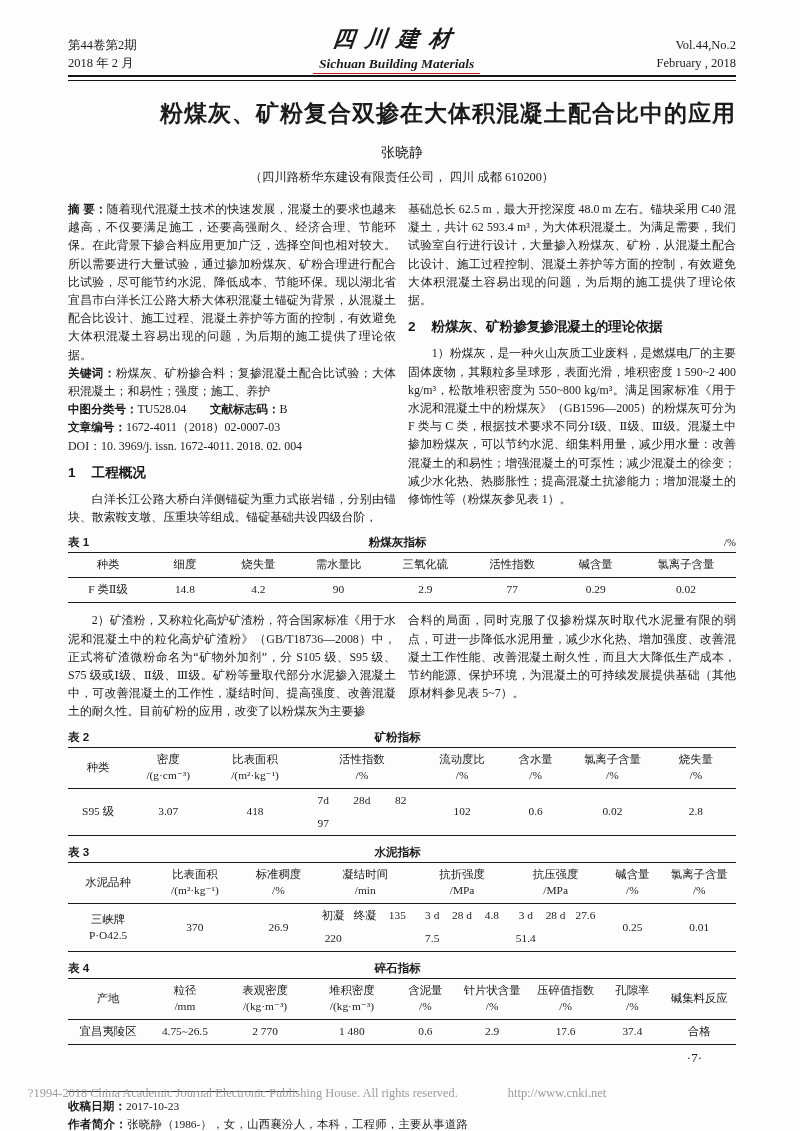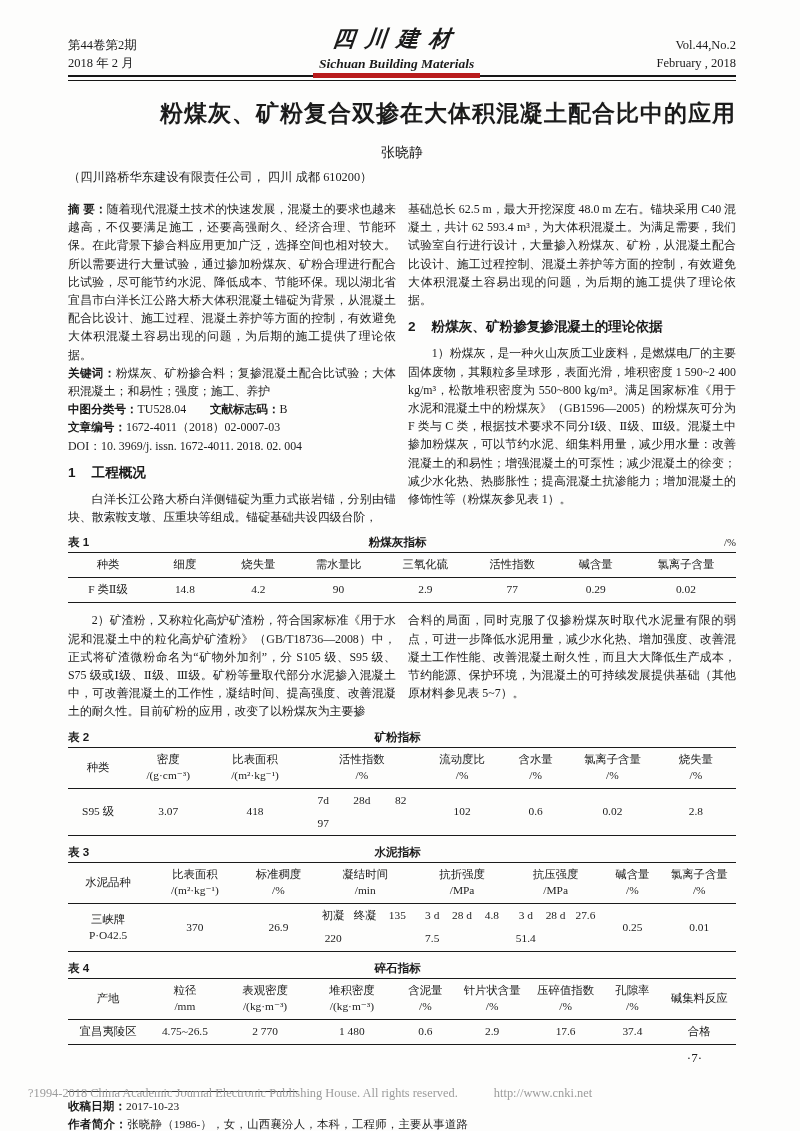--- a/index.html
+++ b/index.html
@@ -18,27 +18,27 @@
   .header{display:flex;justify-content:space-between;align-items:flex-end;padding-top:24px;}
   .hdr-left,.hdr-right{font-size:12.5px;line-height:18px;margin-top:8px;}
   .hdr-right{text-align:right;}
   .masthead{text-align:center;}
   .masthead-cn{
     font-size:22px;font-weight:bold;font-style:italic;
     letter-spacing:10px;transform:skewX(-6deg);display:inline-block;
   }
   .masthead-en{
     font-size:13.5px;font-style:italic;font-weight:bold;
-    border-bottom:5px solid #b91c1c;padding:0 6px 2px;
+    border-bottom:1px solid #b91c1c;padding:0 6px 2px;
   }
   .double-rule{margin-top:3px;height:3px;border-top:2px solid #161616;border-bottom:1.6px solid #161616;}
   
   .title{margin-top:17px;text-align:right;font-size:23px;font-weight:bold;letter-spacing:1px;}
   .author{margin-top:15px;text-align:center;font-size:14px;}
-  .affiliation{margin-top:7px;font-size:12.3px;}
+  .affiliation{margin-top:7px;text-align:center;font-size:12.3px;}
   
   .cols{display:flex;gap:12px;margin-top:14px;}
   .col{width:328px;font-size:11.9px;line-height:18.2px;text-align:justify;}
   .para{text-indent:2em;margin:0;}
   .cont{text-indent:0;margin:0;}
   b.lab{font-family:"Liberation Sans","DejaVu Sans",sans-serif;font-size:11.6px;}
   .meta-line{margin:0;line-height:18.2px;}
   .sec-head{display:flex;gap:16px;font-weight:bold;font-size:13.6px;margin:9px 0 8px;font-family:"Liberation Sans","DejaVu Sans",sans-serif;}
   
   .tcap{display:flex;align-items:baseline;margin-top:9px;font-size:11.6px;}
@@ -52,21 +52,21 @@
   .hname,.hunit,.two-line span{display:block;}
   .subgrid{display:grid;grid-template-columns:1fr 1fr 1fr;row-gap:7px;}
   
   .footnote{margin-top:46px;width:400px;font-size:11.4px;line-height:18px;text-align:justify;}
   .fn-rule{width:230px;border-top:1.2px solid #3a3a3a;margin-bottom:5px;}
   
   .page-number{position:absolute;top:1050px;right:98px;font-size:13px;}
   .watermark{position:absolute;top:1062px;left:50%;transform:translateX(-50%);
     font-size:27px;font-weight:bold;letter-spacing:3px;white-space:nowrap;
     font-family:"Liberation Sans","DejaVu Sans",sans-serif;}
-  .copyright{position:absolute;top:1086px;left:28px;display:flex;gap:36px;
+  .copyright{position:absolute;top:1086px;left:28px;display:flex;gap:50px;
     font-size:12.4px;white-space:nowrap;}
 </style>
 </head>
 <body>
 
 <div class="page">
 
   <div class="header">
     <div class="hdr-left">
       <div>第44卷第2期</div>

